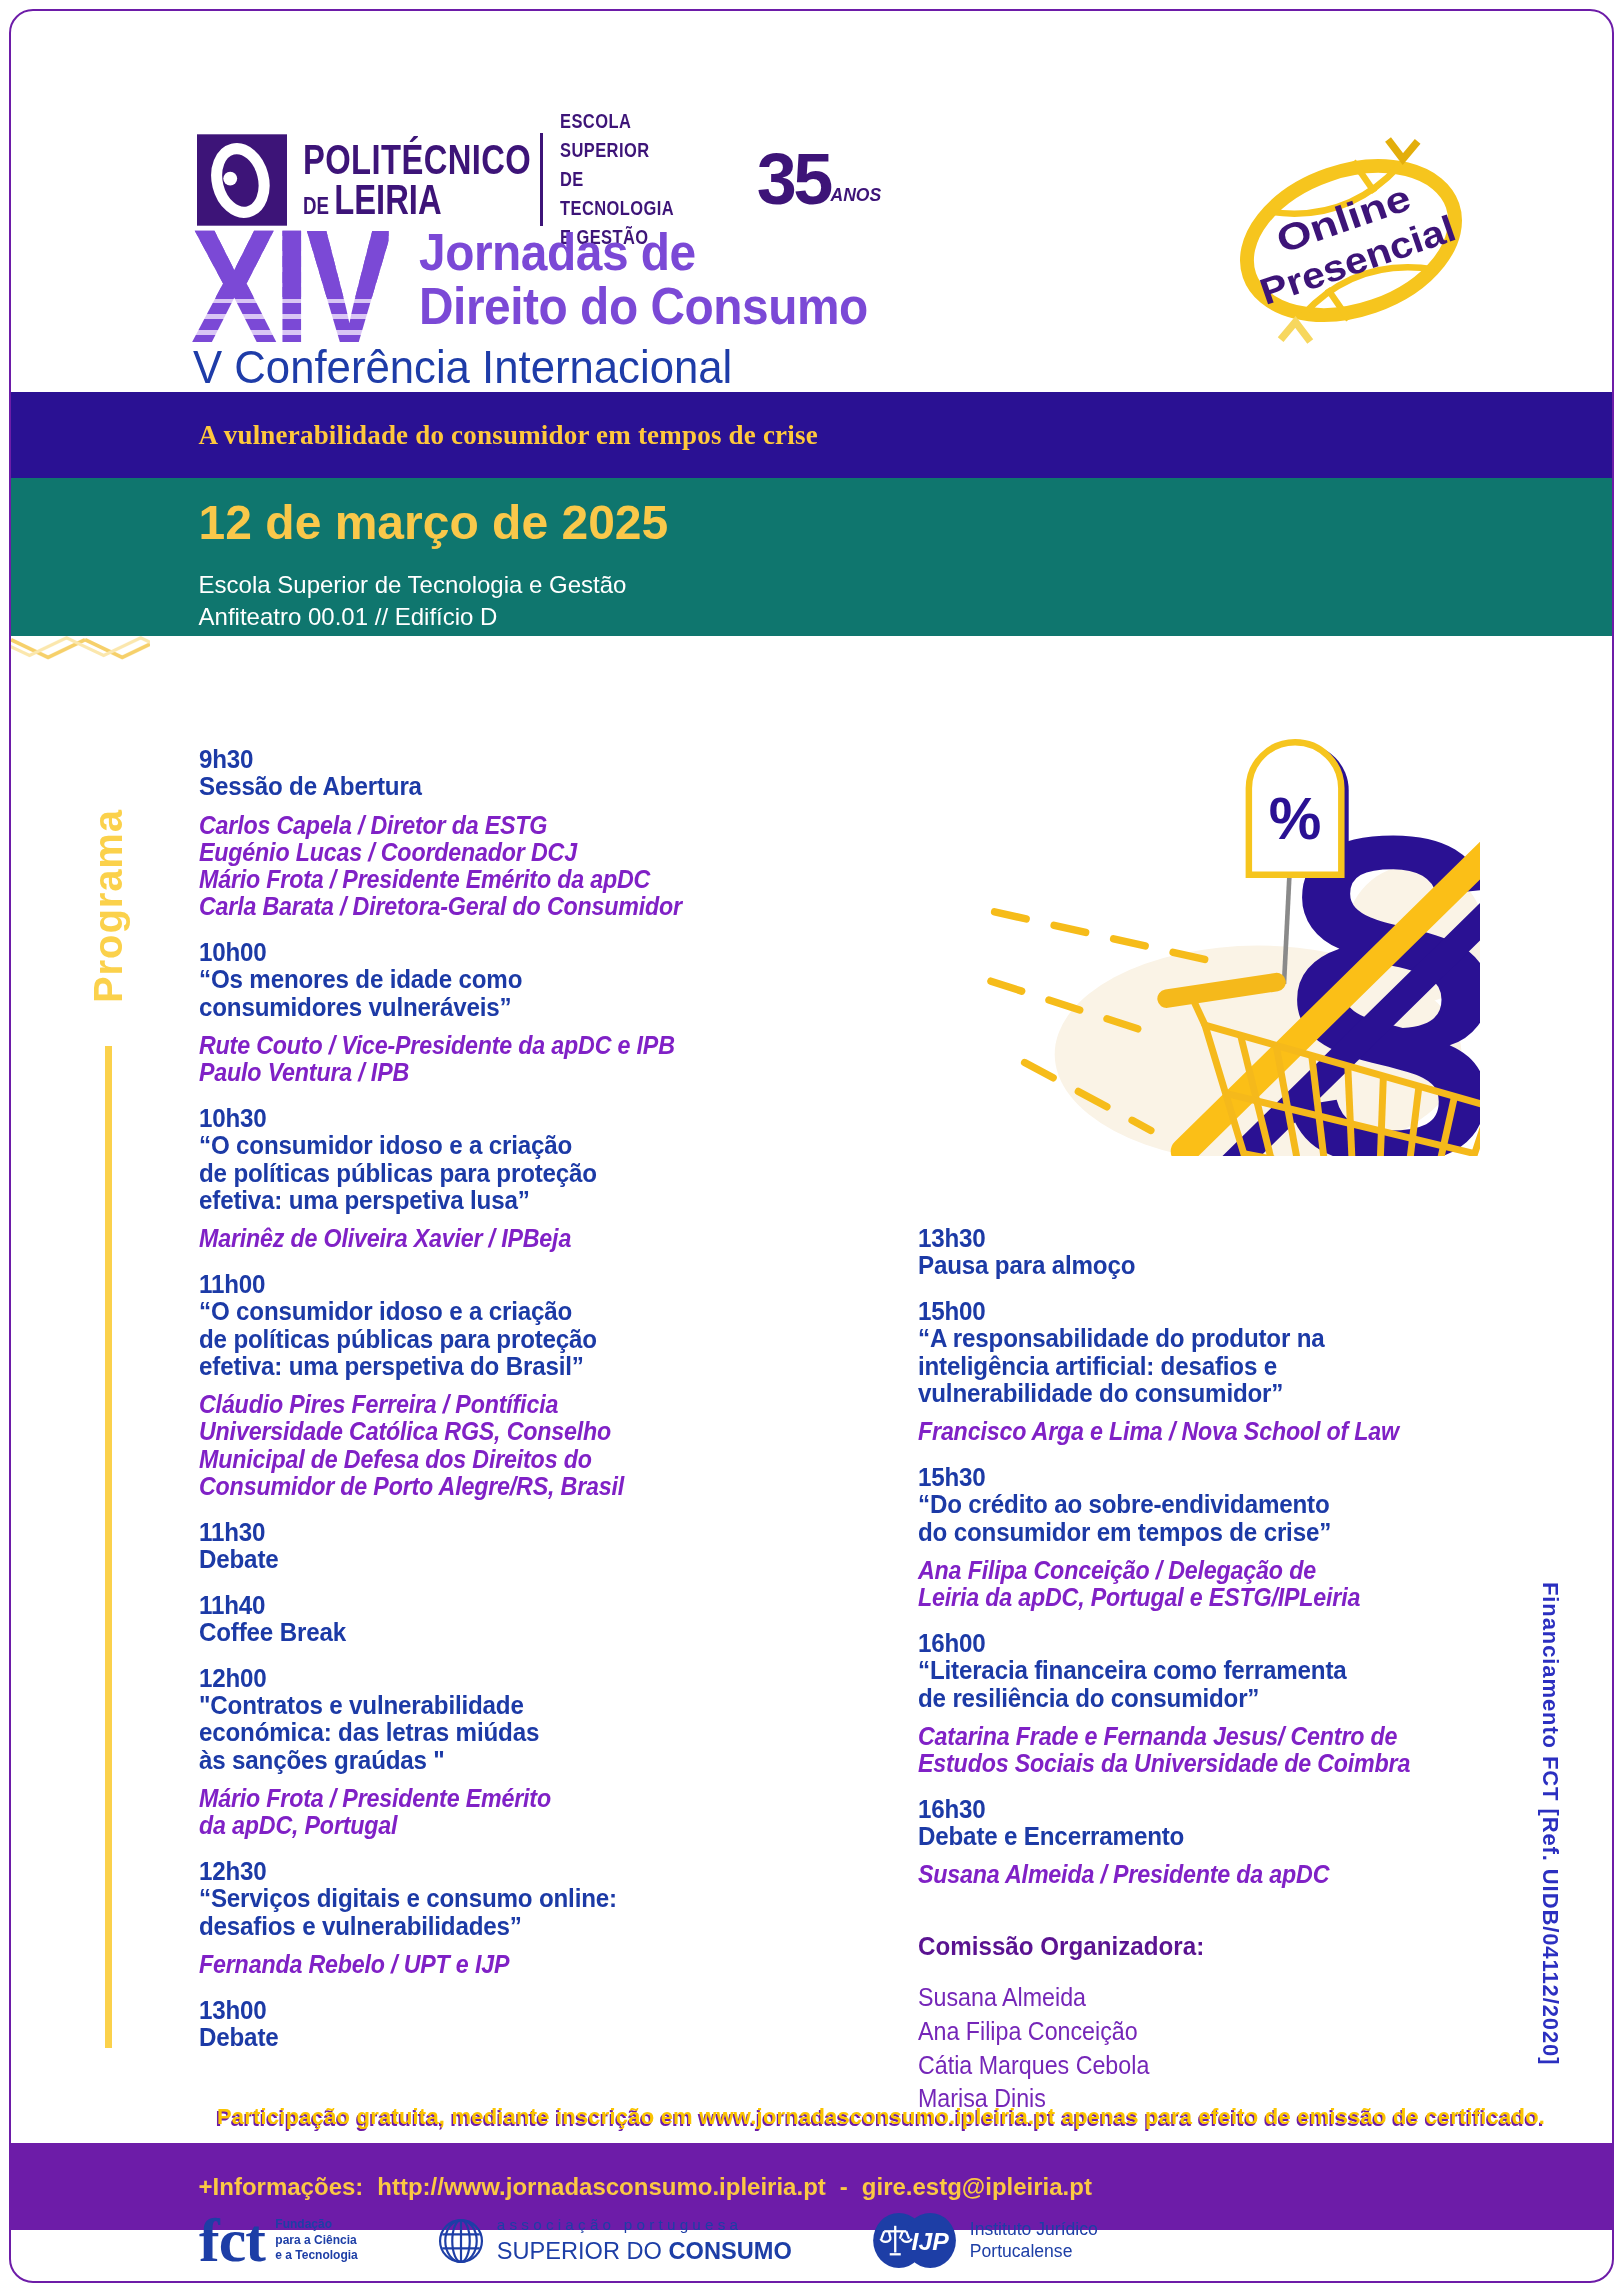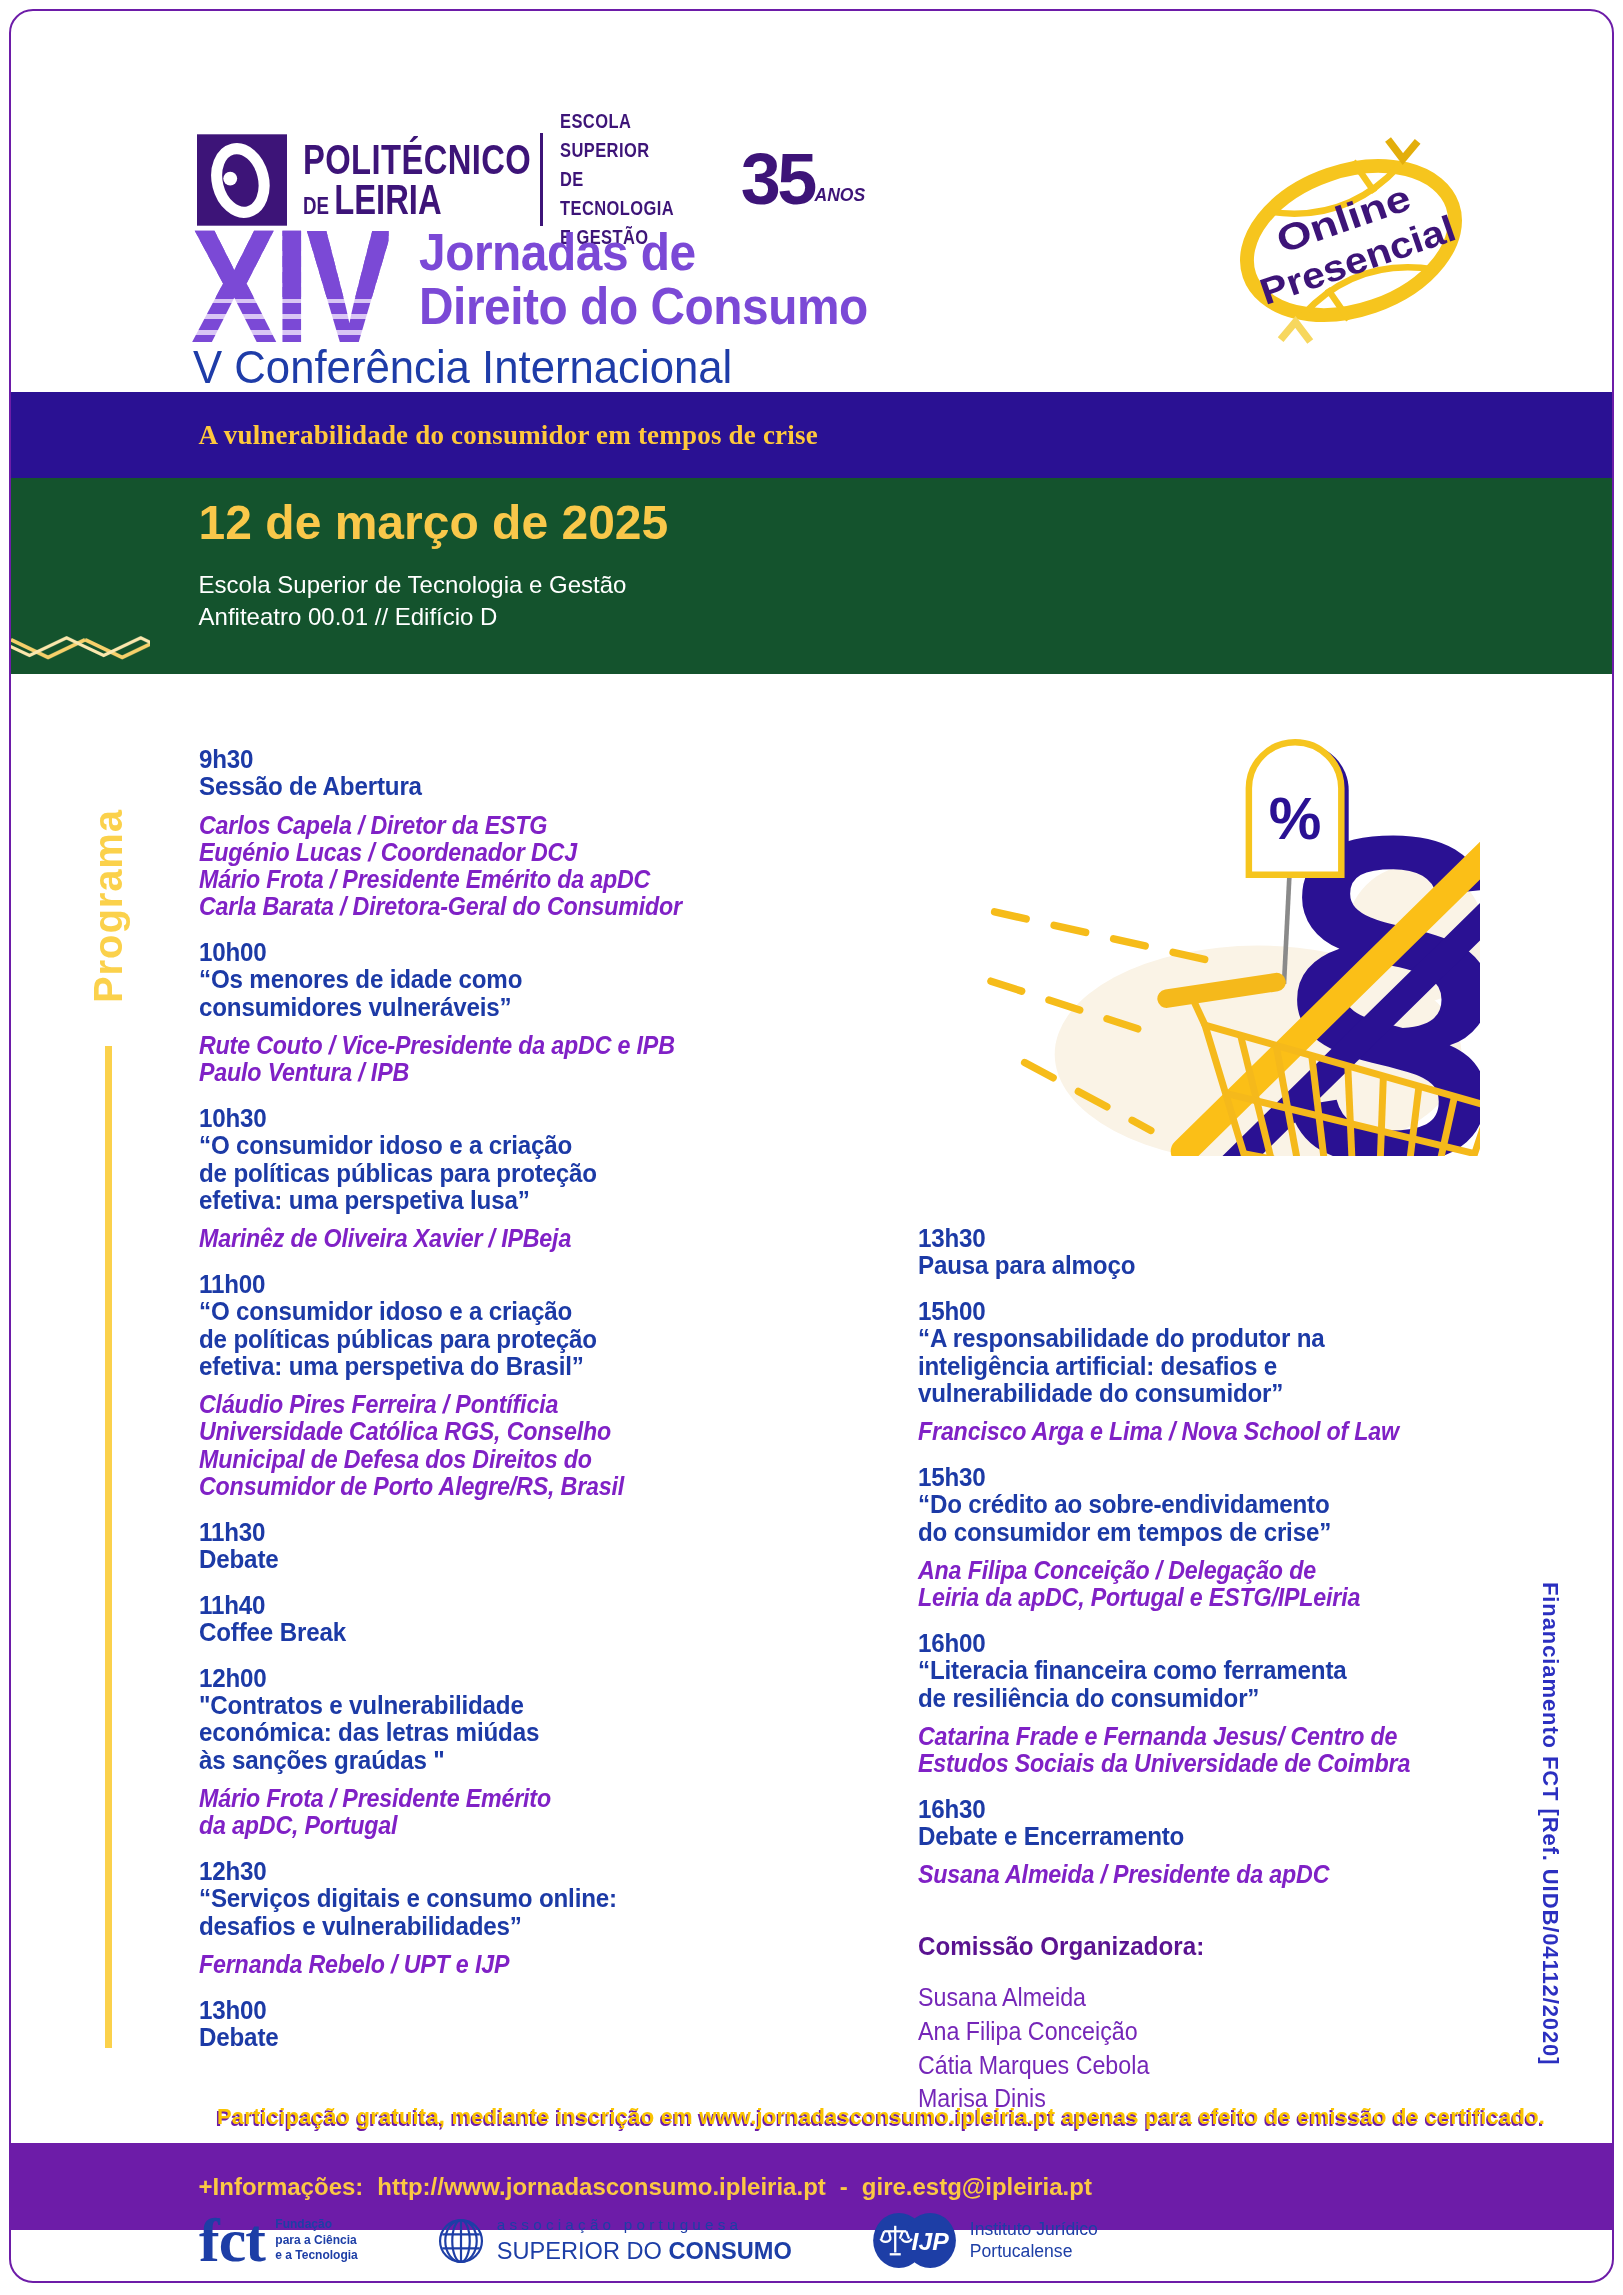--- a/index.html
+++ b/index.html
@@ -13,21 +13,21 @@
   .logo-row{position:absolute;left:197px;top:107px;display:flex;align-items:center;color:#3d1478;}
   .eye-box{width:90px;height:92px;flex:0 0 auto;}
   .logo-names{margin-left:15.7px;width:234px;font-weight:bold;transform:scaleX(.78);
               transform-origin:left center;line-height:.95;white-space:nowrap;}
   .logo-name1{font-size:42px;letter-spacing:0.5px;}
   .logo-name2{font-size:42px;}
   .logo-name2 .de{font-size:24px;}
   .logo-div{width:2.8px;height:93px;background:#3d1478;margin-left:3.7px;}
   .school{margin-left:16.7px;font-weight:bold;font-size:19.4px;line-height:1.5;letter-spacing:0.5px;
           transform:scaleX(.85);transform-origin:left center;white-space:pre-line;width:153px;}
-  .anniv{display:flex;align-items:flex-end;margin-left:28px;}
+  .anniv{display:flex;align-items:flex-end;margin-left:44px;}
   .anniv-num{font-size:72px;font-weight:bold;letter-spacing:-3.7px;line-height:.8;}
   .anniv-label{font-size:17.6px;font-weight:bold;margin-left:0.9px;margin-bottom:2.8px;font-style:italic;}
 
   .stamp{position:absolute;left:1226px;top:134px;width:250px;height:213px;}
   .stamp svg{width:100%;height:100%;}
   .stamp text{font-family:"Liberation Sans", sans-serif;font-weight:bold;fill:#3d1478;}
 
   
   .xiv{position:absolute;left:191px;top:209px;font-size:162px;font-weight:bold;line-height:.95;
        letter-spacing:-4.6px;transform:scaleX(.80);transform-origin:left top;
@@ -37,21 +37,21 @@
   .title-lines{position:absolute;left:419px;top:226px;color:#7b49d6;font-weight:bold;
        font-size:52px;line-height:1.03;letter-spacing:-0.5px;transform:scaleX(.92);
        transform-origin:left top;white-space:nowrap;}
   .subtitle{position:absolute;left:193px;top:340px;color:#1e3ca8;font-size:46px;
        font-weight:400;transform:scaleX(.95);transform-origin:left top;white-space:nowrap;}
 
   
   .band-dark{position:absolute;left:10.6px;right:10.6px;top:392px;height:86px;background:#2a1193;
              display:flex;align-items:center;font-family:Liberation Serif, serif;}
   .theme{margin-left:188px;color:#ffc83c;font-weight:bold;font-size:27px;letter-spacing:0.2px;}
-  .band-light{position:absolute;left:10.6px;right:10.6px;top:478px;height:196px;background:#14532d;}
+  .band-light{position:absolute;left:10.6px;right:10.6px;top:478px;height:158px;background:#0f766e;}
   .date{position:absolute;left:188px;top:16.7px;font-size:48px;font-weight:bold;color:#f9c84a;}
   .venue{position:absolute;left:188px;top:91px;font-size:24px;line-height:1.32;color:#ffffff;}
   .zigzag{position:absolute;left:10.6px;right:10.6px;top:636px;height:27px;}
 
   
   .prog-label{position:absolute;left:86px;top:1003px;transform:rotate(-90deg);
        transform-origin:0 0;font-size:40px;font-weight:bold;color:#fbd14b;letter-spacing:0.9px;}
   .prog-rule{position:absolute;left:105px;top:1046px;width:7.4px;height:1002px;background:#fbd14b;}
 
   .col{position:absolute;color:#1c3aa6;transform:scaleX(.93);transform-origin:left top;}

